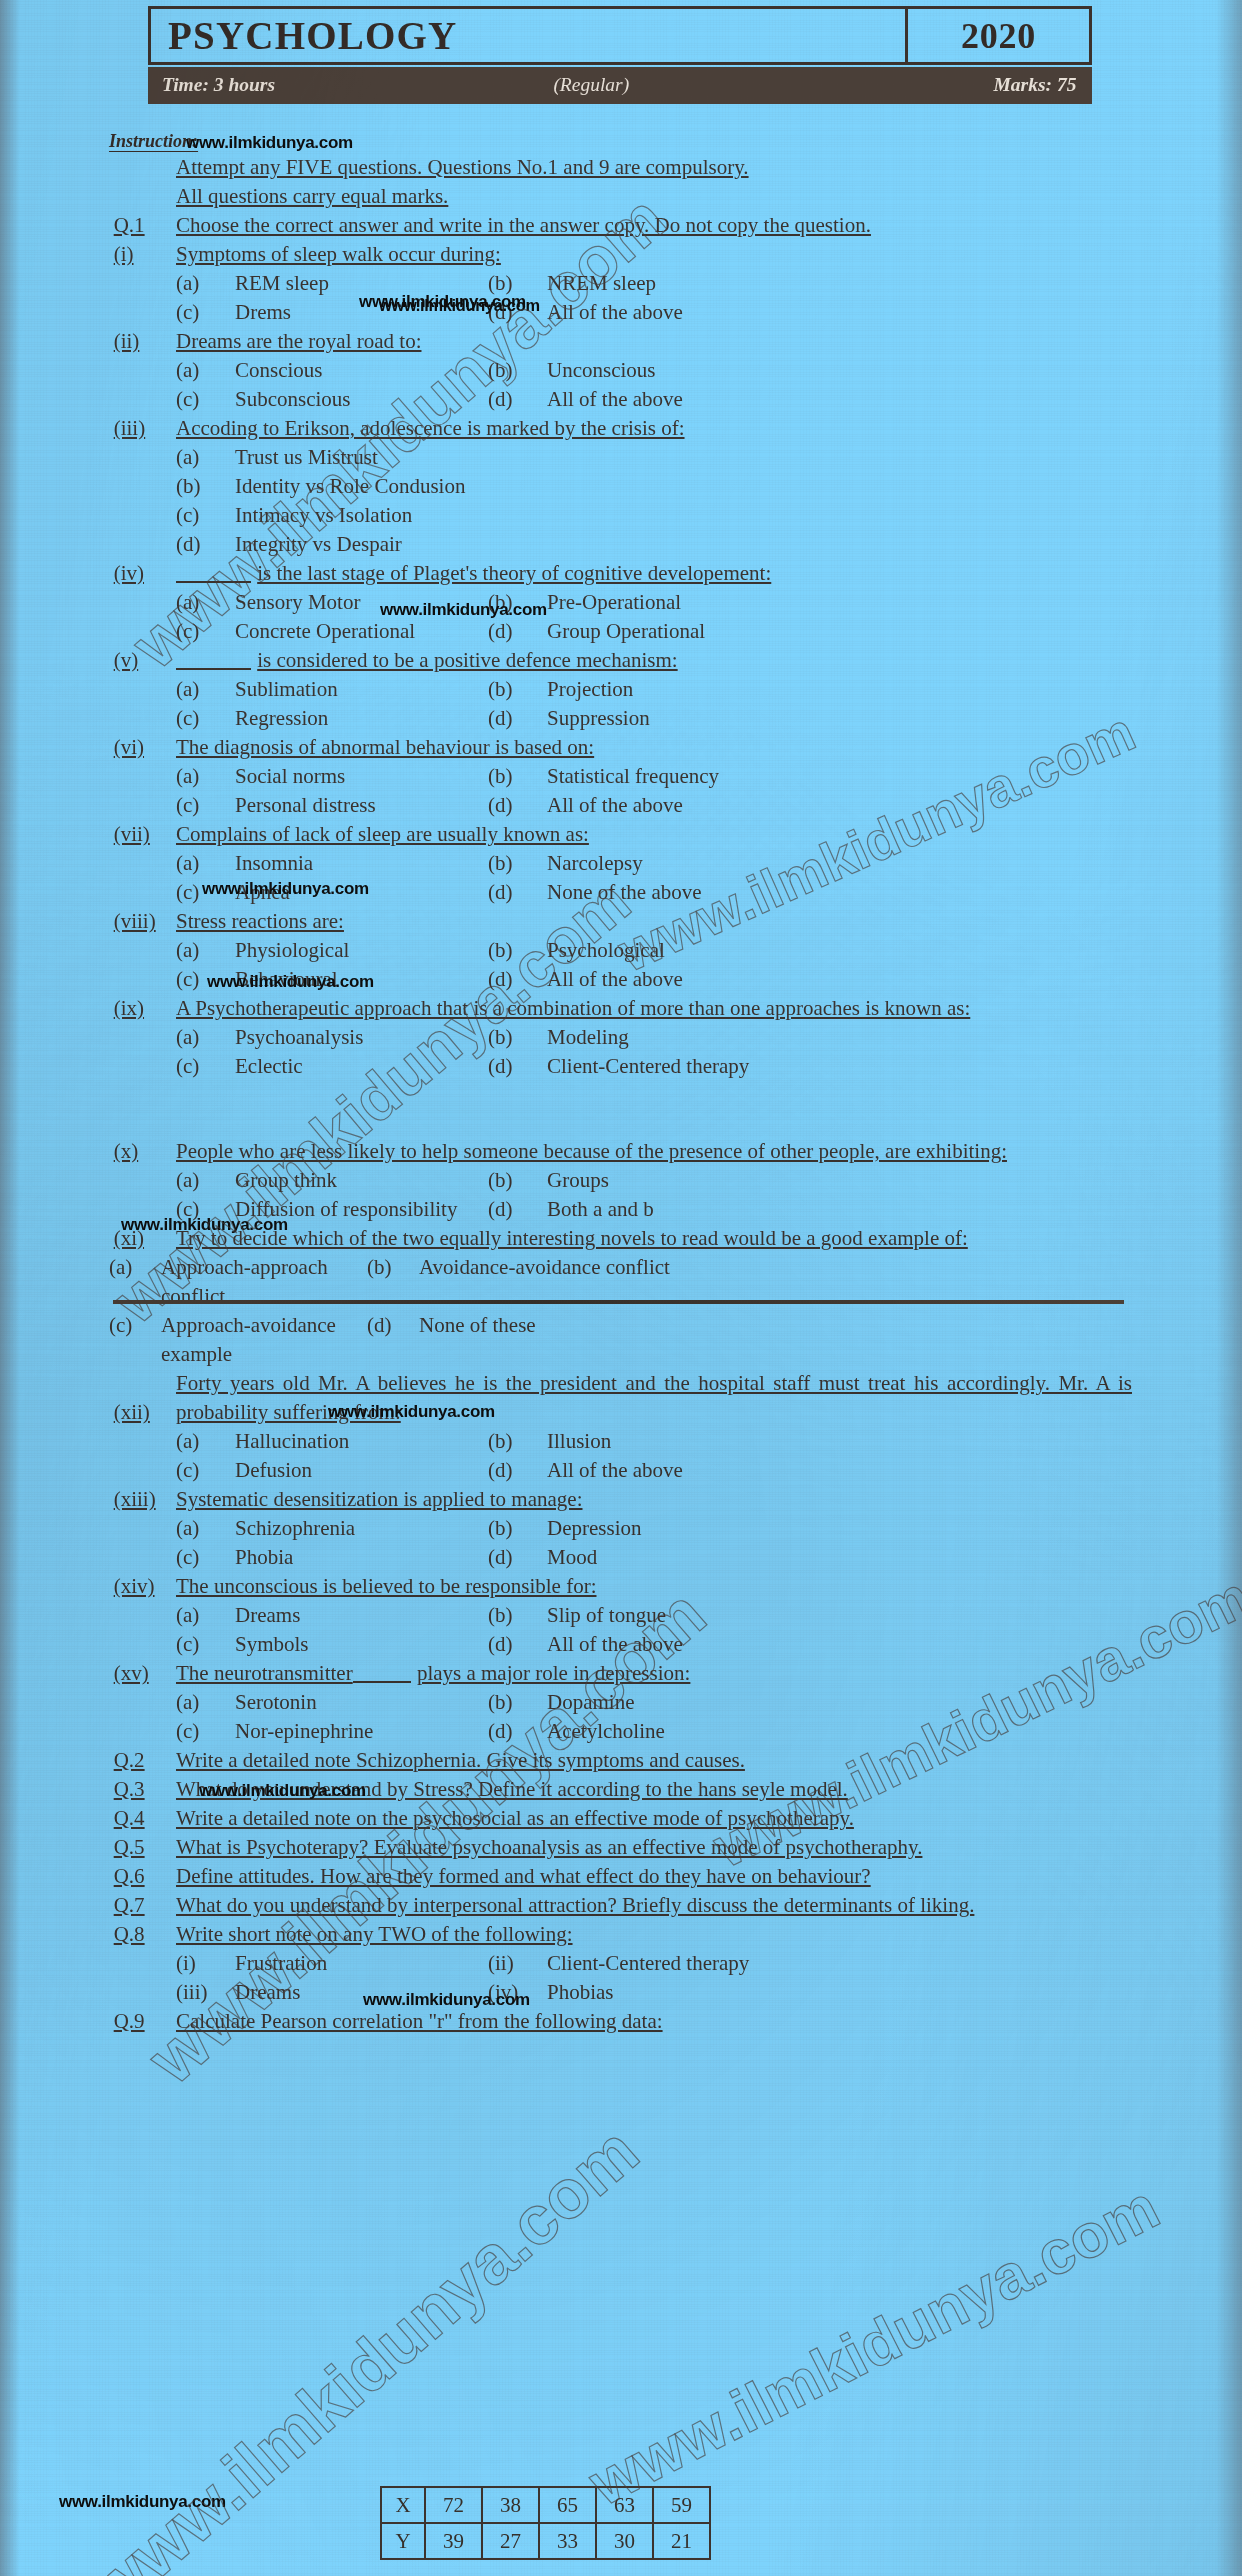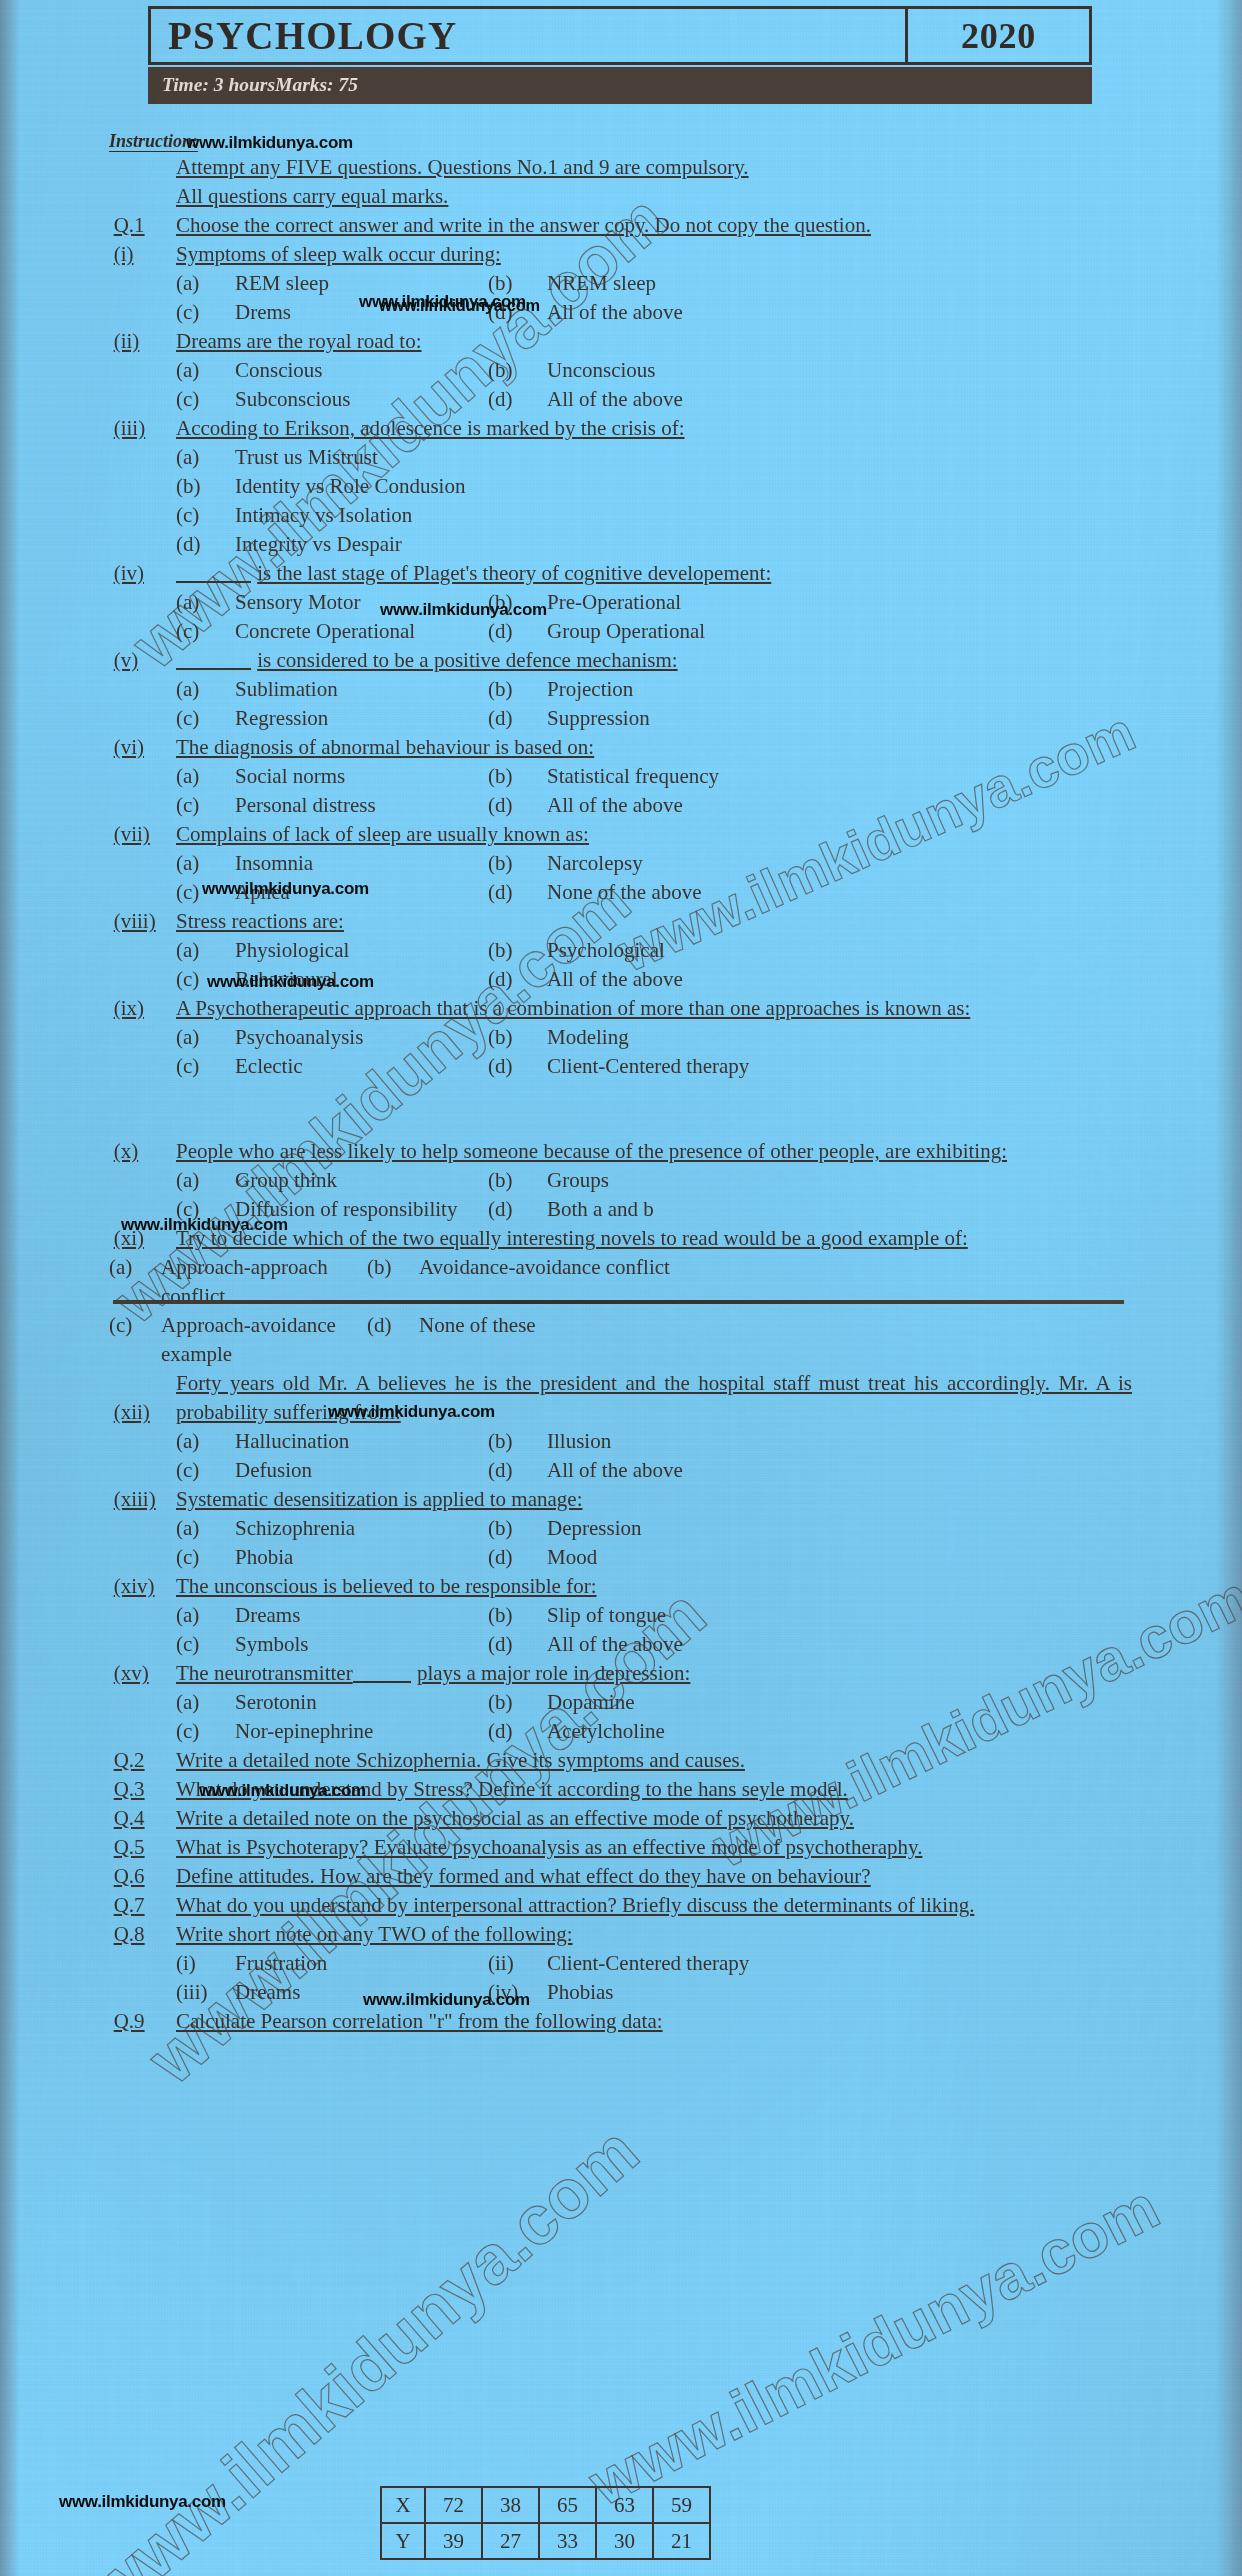--- a/index.html
+++ b/index.html
@@ -231,20 +231,21 @@
 
 <div class="page">
 
   <div class="hdr">
     <div class="hdr-top">
       <div class="hdr-subject">PSYCHOLOGY</div>
       <div class="hdr-year">2020</div>
     </div>
     <div class="hdr-bar">
       <span class="time">Time: 3 hours</span>
+      <span class="sess">(Regular)</span>
       <span class="marks">Marks: 75</span>
     </div>
   </div>
 
   <div class="instr-label">Instruction:</div>
 
   <div class="content">
 
     <div class="row">
       <div class="num"></div>

